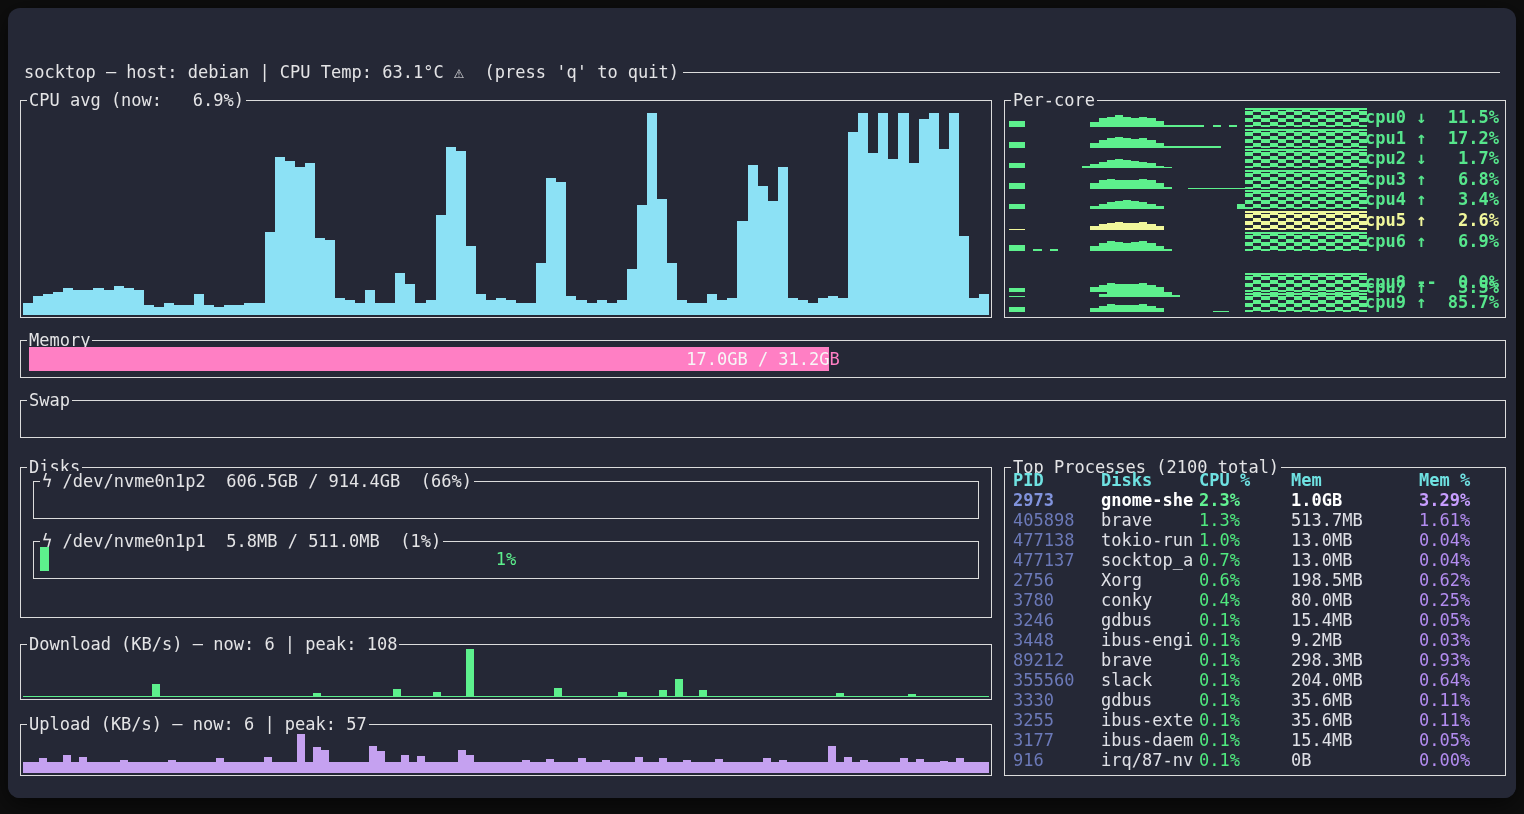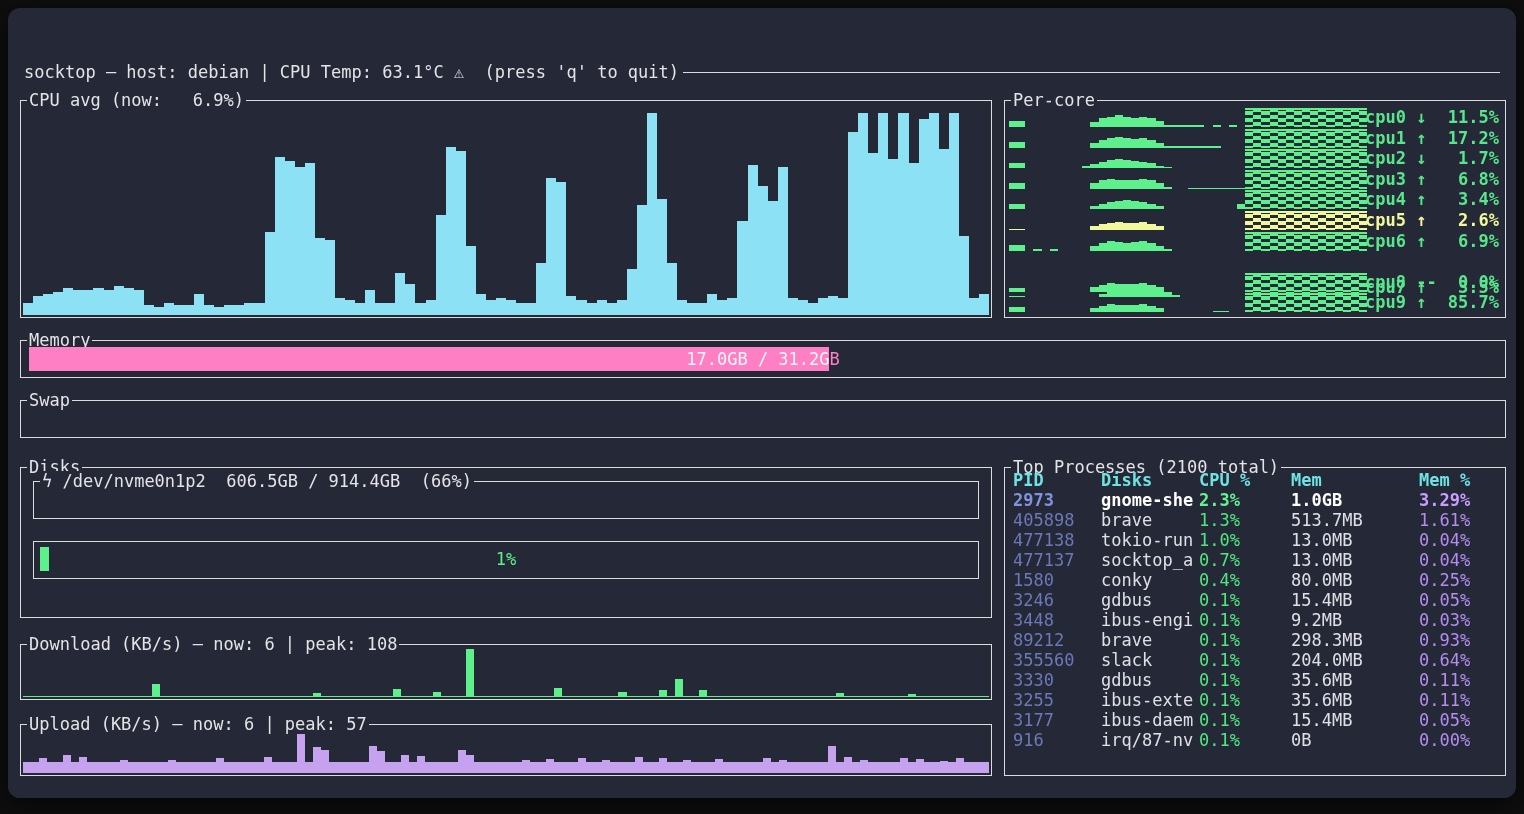--- a/index.html
+++ b/index.html
@@ -717,20 +717,21 @@
     </div>
 
     <div class="panel" style="left:12px; top:419px; width:972px; height:151px;">
       <span class="ptitle">Disks</span>
 
       <div class="panel" style="left:12px; top:13px; width:946px; height:38px;">
         <span class="ptitle"><span>ϟ</span> <span class="pre">/dev/nvme0n1p2  606.5GB / 914.4GB  (66%)</span></span>
       </div>
 
       <div class="panel" style="left:12px; top:73px; width:946px; height:38px;">
+        <span class="ptitle"><span>ϟ</span> <span class="pre">/dev/nvme0n1p1  5.8MB / 511.0MB  (1%)</span></span>
         <div class="gauge" id="disk2-gauge" style="left:6px; right:6px; top:5px; height:24px;">
           <div class="fill" id="disk2-fill" style="width: 1%; background: rgb(93, 240, 141);"></div>
           <div class="gtext" id="disk2-text" style="line-height: 24px; color: rgb(93, 240, 141);">1%</div>
         </div>
       </div>
     </div>
 
     <div class="panel" style="left:12px; top:596px; width:972px; height:56px;">
       <span class="ptitle">Download (KB/s) — now: 6 | peak: 108</span>
       <div class="chart" id="dl-chart" style="left:2px; right:2px; top:4px; bottom:2px;">
@@ -984,21 +985,22 @@
     </div>
 
     <div class="panel" style="left:996px; top:419px; width:502px; height:309px;">
       <span class="ptitle">Top Processes (2100 total)</span>
       <div id="proc-table" style="position:absolute; left:0; right:0; top:2px;">
           <div class="prow hdr"><span>PID</span><span>Disks</span><span>CPU %</span><span>Mem</span><span>Mem %</span></div>
           <div class="prow bold"><span class="c-pid">2973</span><span class="c-name">gnome-she</span><span class="c-cpu">2.3%</span><span class="c-mem">1.0GB</span><span class="c-memp">3.29%</span></div>
           <div class="prow"><span class="c-pid">405898</span><span class="c-name">brave</span><span class="c-cpu">1.3%</span><span class="c-mem">513.7MB</span><span class="c-memp">1.61%</span></div>
           <div class="prow"><span class="c-pid">477138</span><span class="c-name">tokio-run</span><span class="c-cpu">1.0%</span><span class="c-mem">13.0MB</span><span class="c-memp">0.04%</span></div>
           <div class="prow"><span class="c-pid">477137</span><span class="c-name">socktop_a</span><span class="c-cpu">0.7%</span><span class="c-mem">13.0MB</span><span class="c-memp">0.04%</span></div>
-          <div class="prow"><span class="c-pid">1580</span><span class="c-name">conky</span><span class="c-cpu">0.4%</span><span class="c-mem">80.0MB</span><span class="c-memp">0.25%</span></div>
+          <div class="prow"><span class="c-pid">2756</span><span class="c-name">Xorg</span><span class="c-cpu">0.6%</span><span class="c-mem">198.5MB</span><span class="c-memp">0.62%</span></div>
+          <div class="prow"><span class="c-pid">3780</span><span class="c-name">conky</span><span class="c-cpu">0.4%</span><span class="c-mem">80.0MB</span><span class="c-memp">0.25%</span></div>
           <div class="prow"><span class="c-pid">3246</span><span class="c-name">gdbus</span><span class="c-cpu">0.1%</span><span class="c-mem">15.4MB</span><span class="c-memp">0.05%</span></div>
           <div class="prow"><span class="c-pid">3448</span><span class="c-name">ibus-engi</span><span class="c-cpu">0.1%</span><span class="c-mem">9.2MB</span><span class="c-memp">0.03%</span></div>
           <div class="prow"><span class="c-pid">89212</span><span class="c-name">brave</span><span class="c-cpu">0.1%</span><span class="c-mem">298.3MB</span><span class="c-memp">0.93%</span></div>
           <div class="prow"><span class="c-pid">355560</span><span class="c-name">slack</span><span class="c-cpu">0.1%</span><span class="c-mem">204.0MB</span><span class="c-memp">0.64%</span></div>
           <div class="prow"><span class="c-pid">3330</span><span class="c-name">gdbus</span><span class="c-cpu">0.1%</span><span class="c-mem">35.6MB</span><span class="c-memp">0.11%</span></div>
           <div class="prow"><span class="c-pid">3255</span><span class="c-name">ibus-exte</span><span class="c-cpu">0.1%</span><span class="c-mem">35.6MB</span><span class="c-memp">0.11%</span></div>
           <div class="prow"><span class="c-pid">3177</span><span class="c-name">ibus-daem</span><span class="c-cpu">0.1%</span><span class="c-mem">15.4MB</span><span class="c-memp">0.05%</span></div>
           <div class="prow"><span class="c-pid">916</span><span class="c-name">irq/87-nv</span><span class="c-cpu">0.1%</span><span class="c-mem">0B</span><span class="c-memp">0.00%</span></div>
         </div>
     </div>

